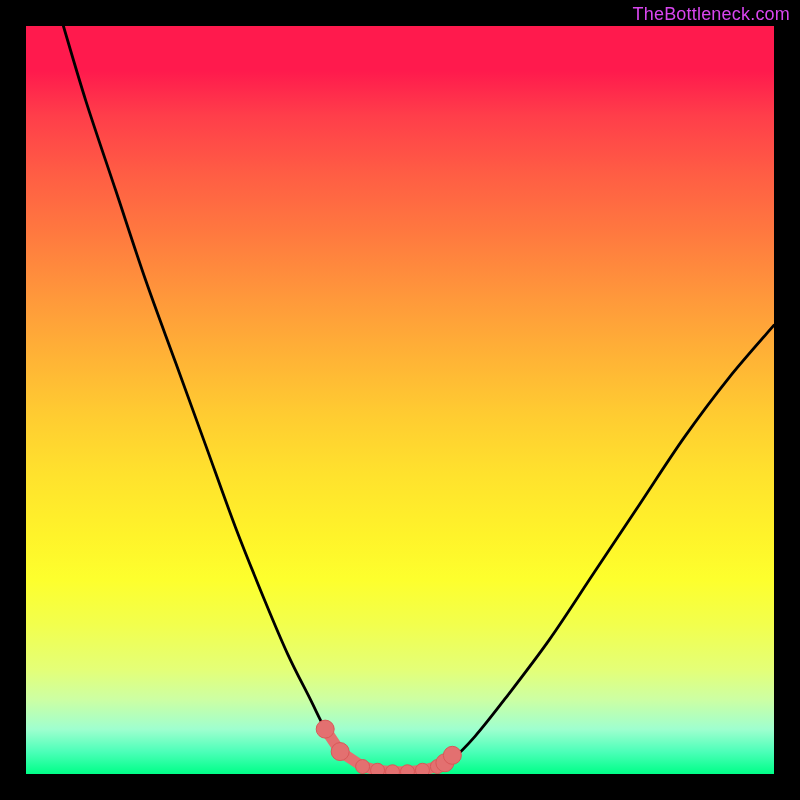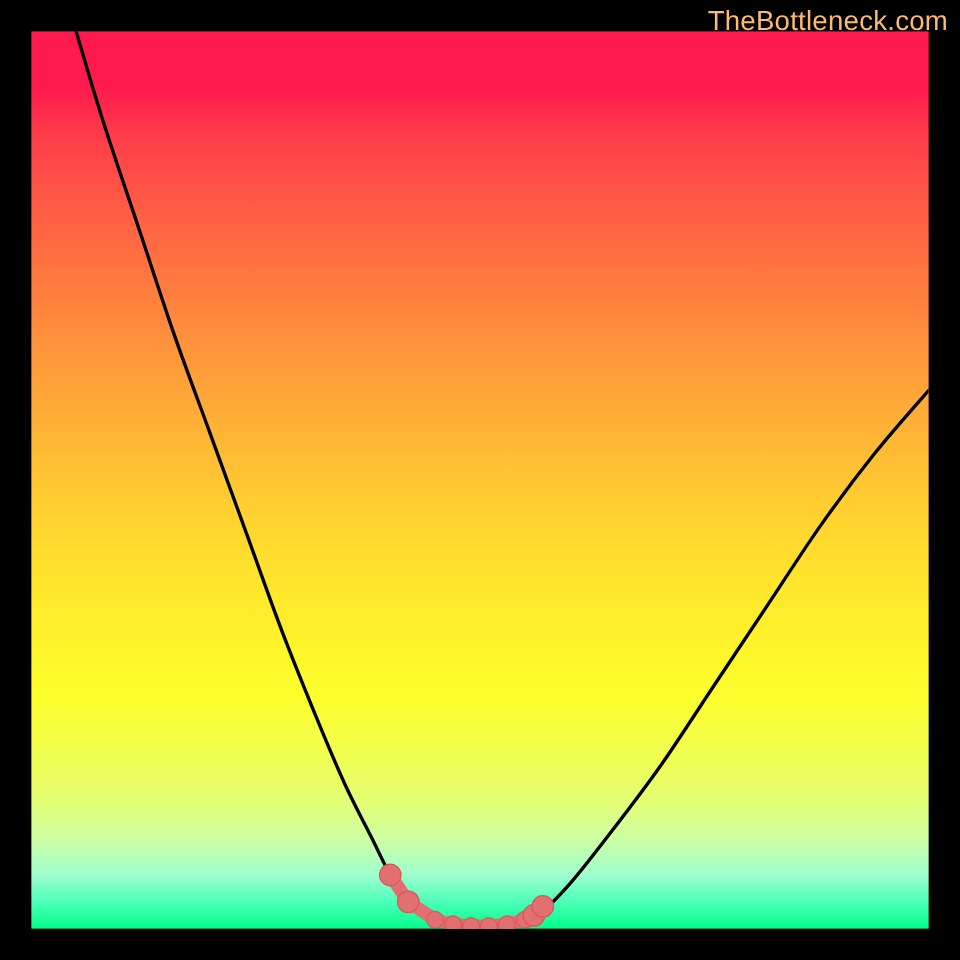--- a/index.html
+++ b/index.html
@@ -58,22 +58,22 @@
     position: absolute;
     left: 0;
     top: 0;
     width: 748px;
     height: 748px;
   }
   .watermark {
     position: absolute;
     top: 4px;
     right: 10px;
-    color: #fdba74;
-    font-size: 23px;
+    color: #d946ef;
+    font-size: 18px;
     letter-spacing: 0.2px;
     text-align: right;
   }
 </style>
 </head>
 <body>
 
 <div class="frame">
   <div class="plot-area">
     <div class="gradient"></div>

